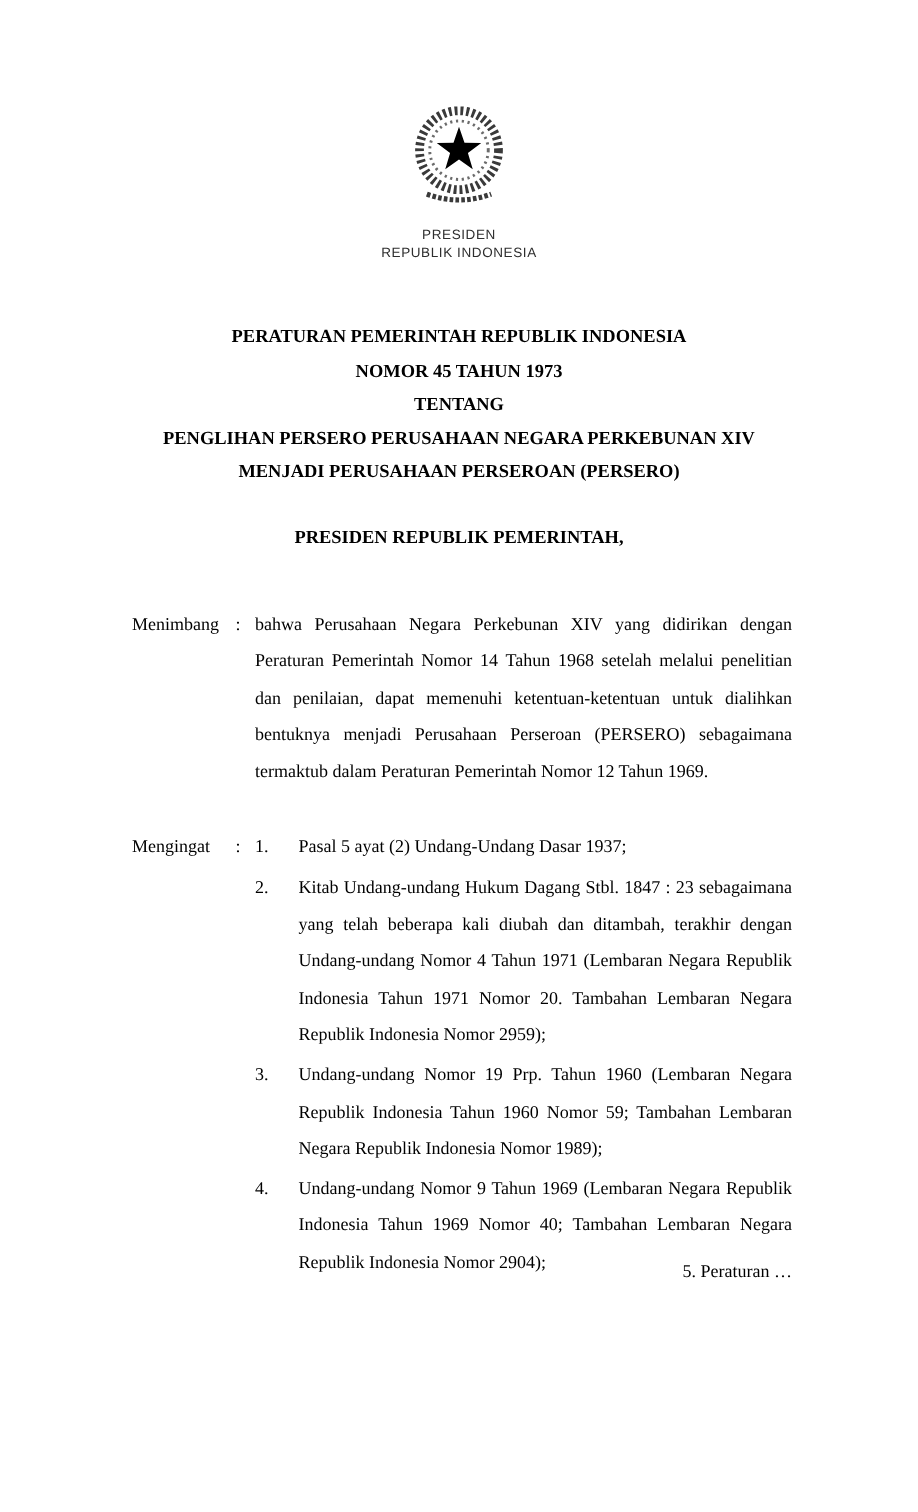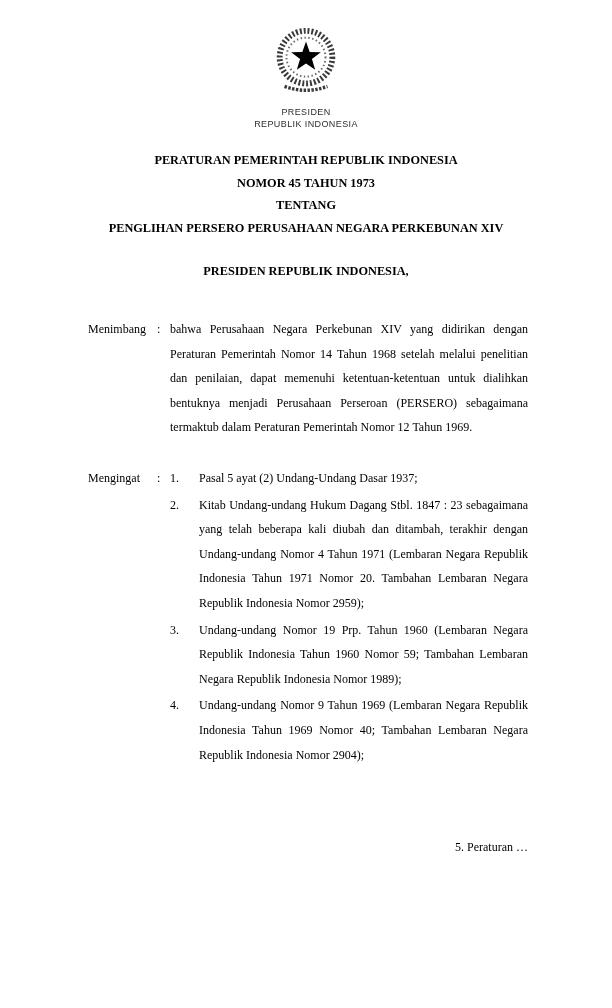--- a/index.html
+++ b/index.html
@@ -9,34 +9,34 @@
     height: 1008px;
     margin: 0 auto;
     background: #ffffff;
     font-family: "Liberation Serif", serif;
     color: #000000;
     box-sizing: border-box;
     overflow: hidden;
   }
 
   
-  .letterhead { text-align: center; padding-top: 24px; }
+  .letterhead { text-align: center; padding-top: 67px; }
   .emblem { display: inline-block; width: 78px; height: 78px; }
   .emblem svg { width: 78px; height: 78px; display: block; }
   .agency-line {
     font-family: "Liberation Sans", sans-serif;
     font-size: 9px;
     line-height: 12px;
     letter-spacing: 0.4px;
     color: #2e2e2e;
   }
 
   
   .title-block {
-    margin-top: 19px;
+    margin-top: 39px;
     text-align: center;
     font-weight: bold;
     font-size: 12.3px;
     line-height: 22.5px;
   }
   .salutation {
     margin-top: 25px;
     text-align: center;
     font-weight: bold;
     font-size: 12.3px;
@@ -87,23 +87,24 @@
     </div>
     <div class="agency-line">PRESIDEN</div>
     <div class="agency-line">REPUBLIK INDONESIA</div>
   </header>
 
   <section class="title-block">
     <div class="title-line">PERATURAN PEMERINTAH REPUBLIK INDONESIA</div>
     <div class="title-line">NOMOR 45 TAHUN 1973</div>
     <div class="title-line">TENTANG</div>
     <div class="title-line">PENGLIHAN PERSERO PERUSAHAAN NEGARA PERKEBUNAN XIV</div>
+    <div class="title-line">MENJADI PERUSAHAAN PERSEROAN (PERSERO)</div>
   </section>
 
-  <div class="salutation">PRESIDEN REPUBLIK INDONESIA,</div>
+  <div class="salutation">PRESIDEN REPUBLIK PEMERINTAH,</div>
 
   <section class="clause clause-menimbang">
     <div class="clause-label">Menimbang</div>
     <div class="clause-sep">:</div>
     <div class="clause-body">bahwa Perusahaan Negara Perkebunan XIV yang didirikan dengan Peraturan Pemerintah Nomor 14 Tahun 1968 setelah melalui penelitian dan penilaian, dapat memenuhi ketentuan-ketentuan untuk dialihkan bentuknya menjadi Perusahaan Perseroan (PERSERO) sebagaimana termaktub dalam Peraturan Pemerintah Nomor 12 Tahun 1969.</div>
   </section>
 
   <section class="clause clause-mengingat">
     <div class="clause-label">Mengingat</div>
     <div class="clause-sep">:</div>

